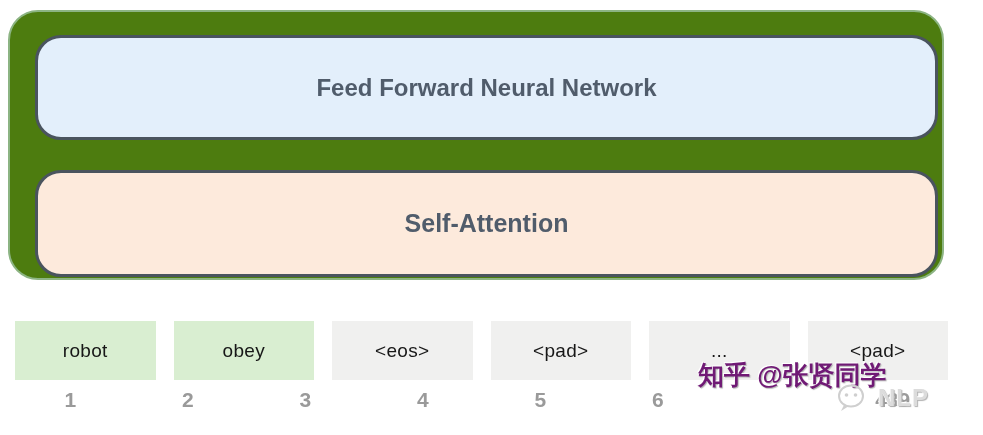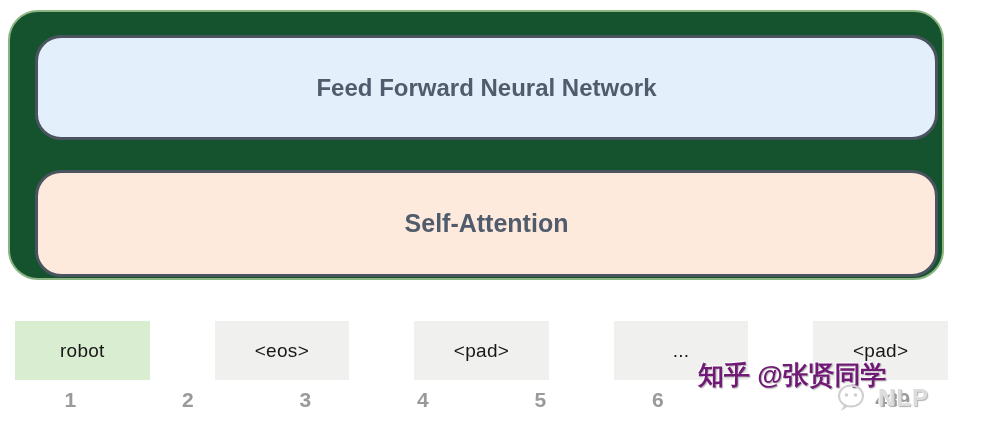--- a/index.html
+++ b/index.html
@@ -31,21 +31,21 @@
   }
   
   .encoder-block {
     position: absolute;
     left: 8px;
     top: 10px;
     width: 936px;
     height: 270px;
     border: 2px solid #8cb483;
     border-radius: 30px;
-    background: #14532d;
+    background: #4d7c0f;
     box-sizing: border-box;
   }
   .inner-box {
     position: absolute;
     left: 25px;
     width: 903px;
     border: 3px solid #4a545e;
     border-radius: 26px;
     box-sizing: border-box;
     display: flex;
@@ -79,21 +79,21 @@
     flex: 1 1 0;
     height: 59px;
     display: flex;
     align-items: center;
     justify-content: center;
     font-size: 19px;
     color: #171717;
     letter-spacing: 0.3px;
   }
   .token-cell.word { background: #d9eed1; }
-  .token-cell.special { background: #f0f0ef; margin-left: 47px; }
+  .token-cell.special { background: #f0f0ef; }
   
   .pos-row {
     position: absolute;
     left: 15px;
     top: 388px;
     width: 933px;
     display: flex;
     gap: 7px;
   }
   .pos-num {
@@ -144,20 +144,21 @@
     <div class="inner-box ffnn-box">
       <span>Feed Forward Neural Network</span>
     </div>
     <div class="inner-box attention-box">
       <span>Self-Attention</span>
     </div>
   </div>
 
   <div class="token-row">
     <div class="token-cell word">robot</div>
+    <div class="token-cell word">obey</div>
     <div class="token-cell special">&lt;eos&gt;</div>
     <div class="token-cell special">&lt;pad&gt;</div>
     <div class="token-cell special">...</div>
     <div class="token-cell special">&lt;pad&gt;</div>
   </div>
 
   <div class="pos-row">
     <div class="pos-num">1</div>
     <div class="pos-num">2</div>
     <div class="pos-num">3</div>

